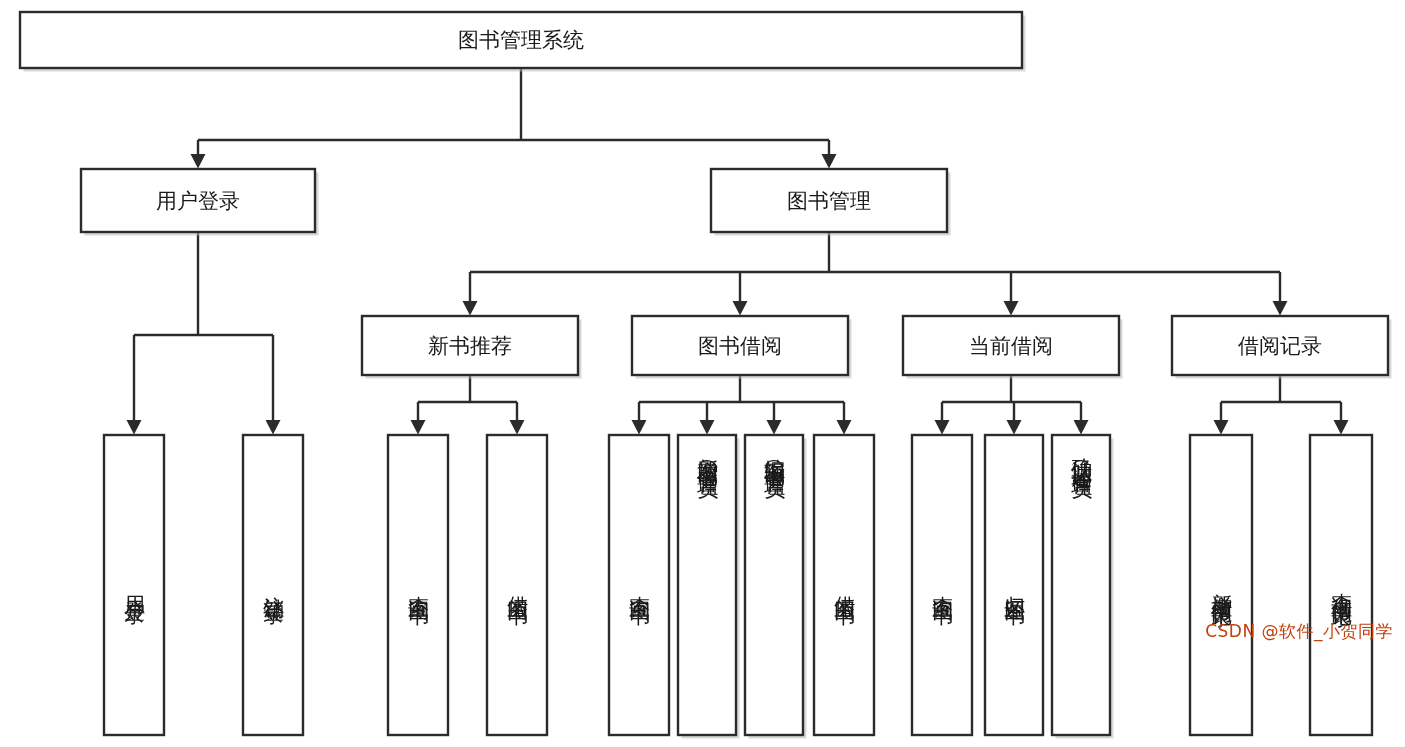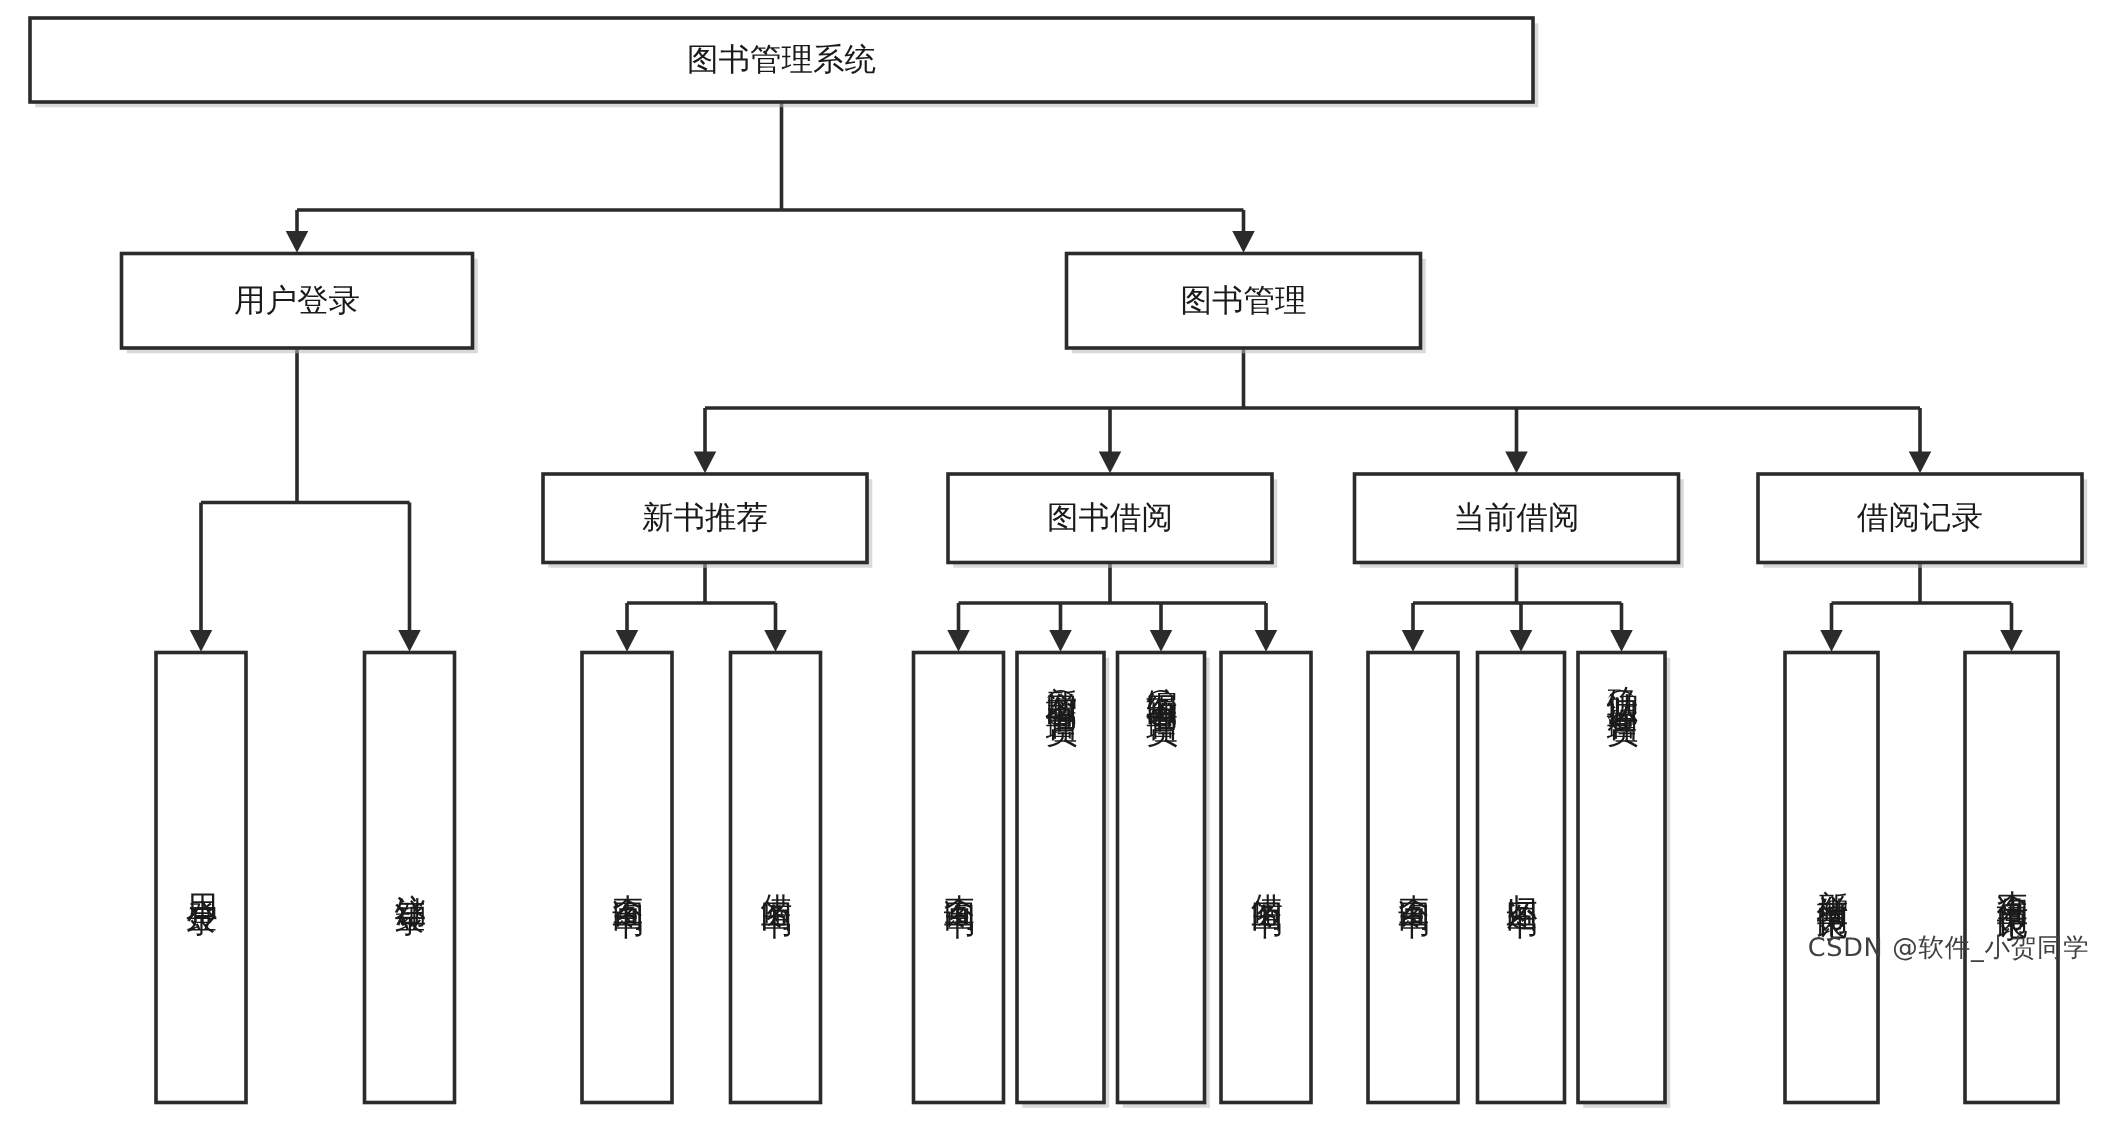--- a/index.html
+++ b/index.html
@@ -74,21 +74,21 @@
     color: #1a1a1a;
     letter-spacing: 3px;
     white-space: nowrap;
   }
   #watermark {
     position: absolute;
     right: 12px;
     bottom: 6px;
     font-family: "DejaVu Sans", "Liberation Sans", sans-serif;
     font-size: 17px;
-    color: #404040;
+    color: #c2410c;
     letter-spacing: 0.5px;
     white-space: nowrap;
   }
 </style>
 </head>
 <body>
 
 <div id="diagram-root">
   <svg id="structure-chart" viewBox="0 0 1405 747">
     <g id="edge-layer">

